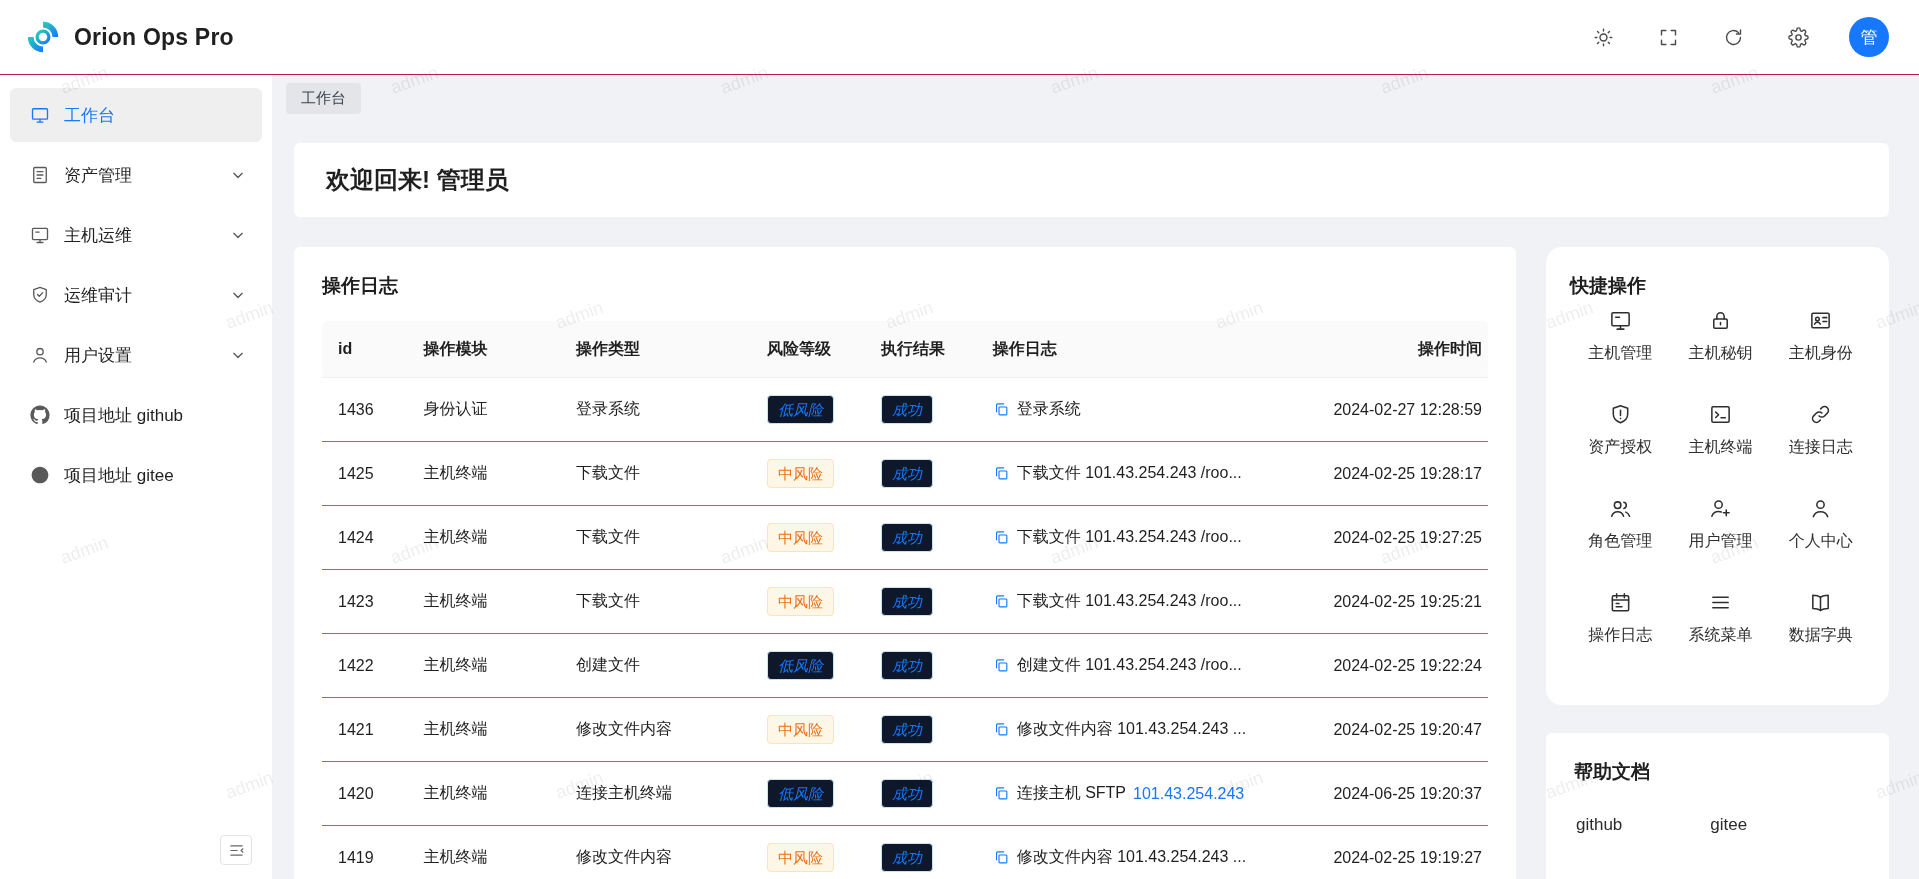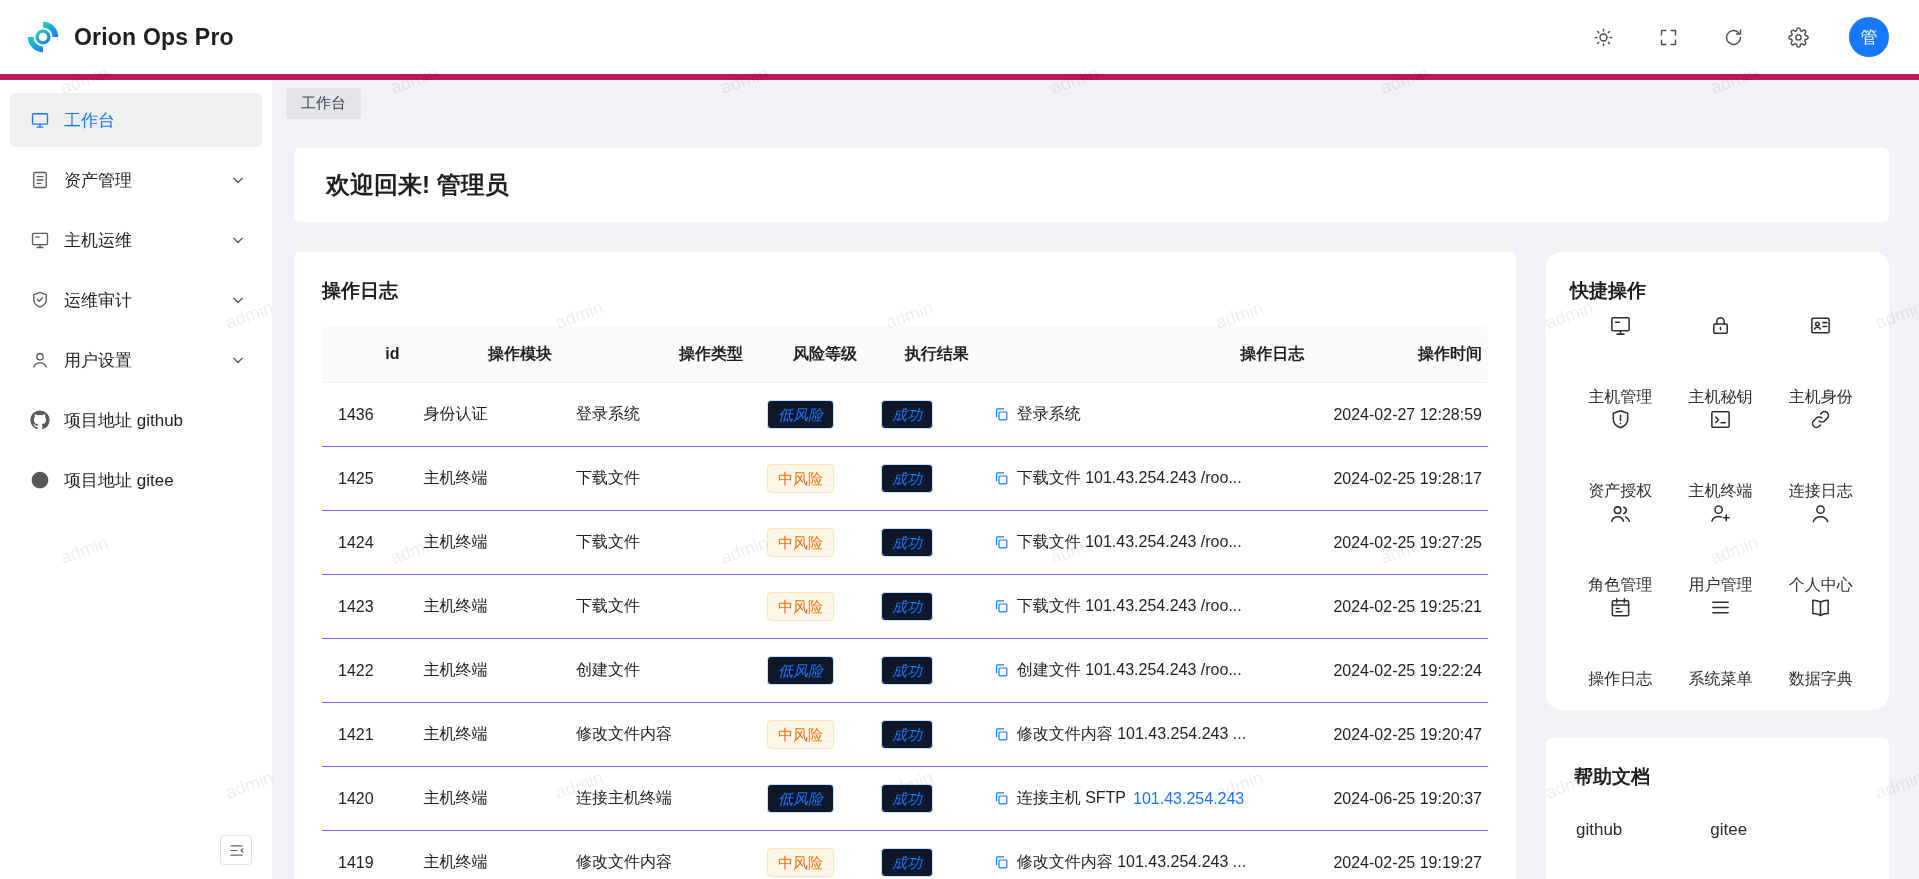--- a/index.html
+++ b/index.html
@@ -1,21 +1,21 @@
 <!DOCTYPE html>
 <html><head>
 <meta charset="utf-8">
 <style>
   html,body{margin:0;padding:0;width:1919px;height:879px;overflow:hidden;background:#f0f2f5;
     font-family:"Liberation Sans","DejaVu Sans",sans-serif;color:rgba(0,0,0,.88);}
   .app{width:1919px;height:879px;display:flex;flex-direction:column;position:relative;}
 
   
   .topbar{height:74px;background:#fff;display:flex;align-items:center;justify-content:space-between;
-    padding:0 30px 0 24px;border-bottom:6px solid #be185d;flex:none;}
+    padding:0 30px 0 24px;border-bottom:1px solid #be185d;flex:none;}
   .brand{display:flex;align-items:center;gap:12px;}
   .brand-text{font-size:23px;font-weight:700;color:#1f1f1f;letter-spacing:.2px;}
   .top-right{display:flex;align-items:center;}
   .hicons{display:flex;align-items:center;gap:44px;}
   .hicon{background:none;border:none;padding:0;cursor:pointer;color:#4a4a4a;display:flex;align-items:center;}
   .hicon .icon{width:21px;height:21px;}
   .avatar{width:40px;height:40px;border-radius:50%;background:#1677ff;color:#fff;display:flex;
     align-items:center;justify-content:center;font-size:17px;margin-left:40px;cursor:pointer;}
 
   
@@ -41,41 +41,41 @@
   .card{background:#fff;border-radius:6px;}
   .welcome{height:74px;display:flex;align-items:center;padding:0 32px;margin-bottom:30px;}
   .welcome h2{margin:0;font-size:24px;font-weight:600;color:#1f1f1f;}
   .cols{display:flex;gap:30px;align-items:flex-start;}
   .card-title{margin:0;font-size:19px;font-weight:600;color:#1f1f1f;}
 
   
   .log-card{flex:1;min-width:0;padding:26px 28px 28px 28px;}
   .log-card .card-title{margin-bottom:22px;}
   .log-table{width:100%;border-collapse:collapse;table-layout:fixed;font-size:16px;}
-  .log-table th{background:#fafafa;font-weight:600;text-align:right;height:48px;padding:4px 12px;
+  .log-table th{background:#fafafa;font-weight:600;text-align:left;height:48px;padding:4px 12px;
     color:rgba(0,0,0,.88);border-bottom:1px solid #f0f0f0;}
   .log-table th:first-child{border-radius:6px 0 0 6px;padding-left:16px;}
   .log-table th:last-child{border-radius:0 6px 6px 0;text-align:right;padding-right:6px;}
   .log-table td{height:55px;padding:4px 12px;border-bottom:1px solid #8b5cf6;white-space:nowrap;overflow:hidden;}
   .log-table td:first-child{padding-left:16px;}
   .log-table td:last-child{text-align:right;padding-right:6px;}
   .tag{display:inline-block;padding:2px 10px;font-size:15px;line-height:23px;border-radius:4px;border:1px solid transparent;}
   .tag-low,.tag-success{background:#0f172a;border-color:#c5e3ff;color:#1677ff;font-style:italic;}
   .tag-medium{background:#fff7e6;border-color:#ffe2b5;color:#e8701a;}
   .log-cell{display:flex;align-items:center;gap:7px;min-width:0;}
   .log-cell .icon{width:17px;height:17px;flex:none;color:#1677ff;cursor:pointer;}
   .log-text{white-space:nowrap;overflow:hidden;text-overflow:ellipsis;}
   .log-link{color:#1677ff;text-decoration:none;cursor:pointer;}
 
   
   .right-col{width:343px;flex:none;display:flex;flex-direction:column;}
   .quick-card{padding:26px 18px 20px 24px;border-radius:16px;}
   .quick-card .card-title{margin-bottom:10px;}
   .qa-grid{display:grid;grid-template-columns:repeat(3,1fr);}
-  .qa-item{height:94px;display:flex;flex-direction:column;align-items:center;justify-content:space-between;cursor:pointer;}
+  .qa-item{height:94px;display:flex;flex-direction:column;align-items:center;justify-content:flex-start;cursor:pointer;}
   .qa-item .icon{width:23px;height:23px;color:#2f2f2f;}
   .qa-label{margin-top:11px;font-size:16px;color:#2f2f2f;white-space:nowrap;}
   .help-card{margin-top:28px;padding:26px 28px;height:150px;}
   .help-links{margin-top:30px;display:flex;gap:88px;padding-left:2px;}
   .help-link{font-size:17px;color:#2b2b2b;cursor:pointer;}
 
   
   .watermark-layer{position:absolute;inset:0;pointer-events:none;z-index:40;overflow:hidden;}
   .wm{position:absolute;transform:rotate(-20deg);font-size:18px;color:rgba(0,0,0,.07);white-space:nowrap;}
 </style>

